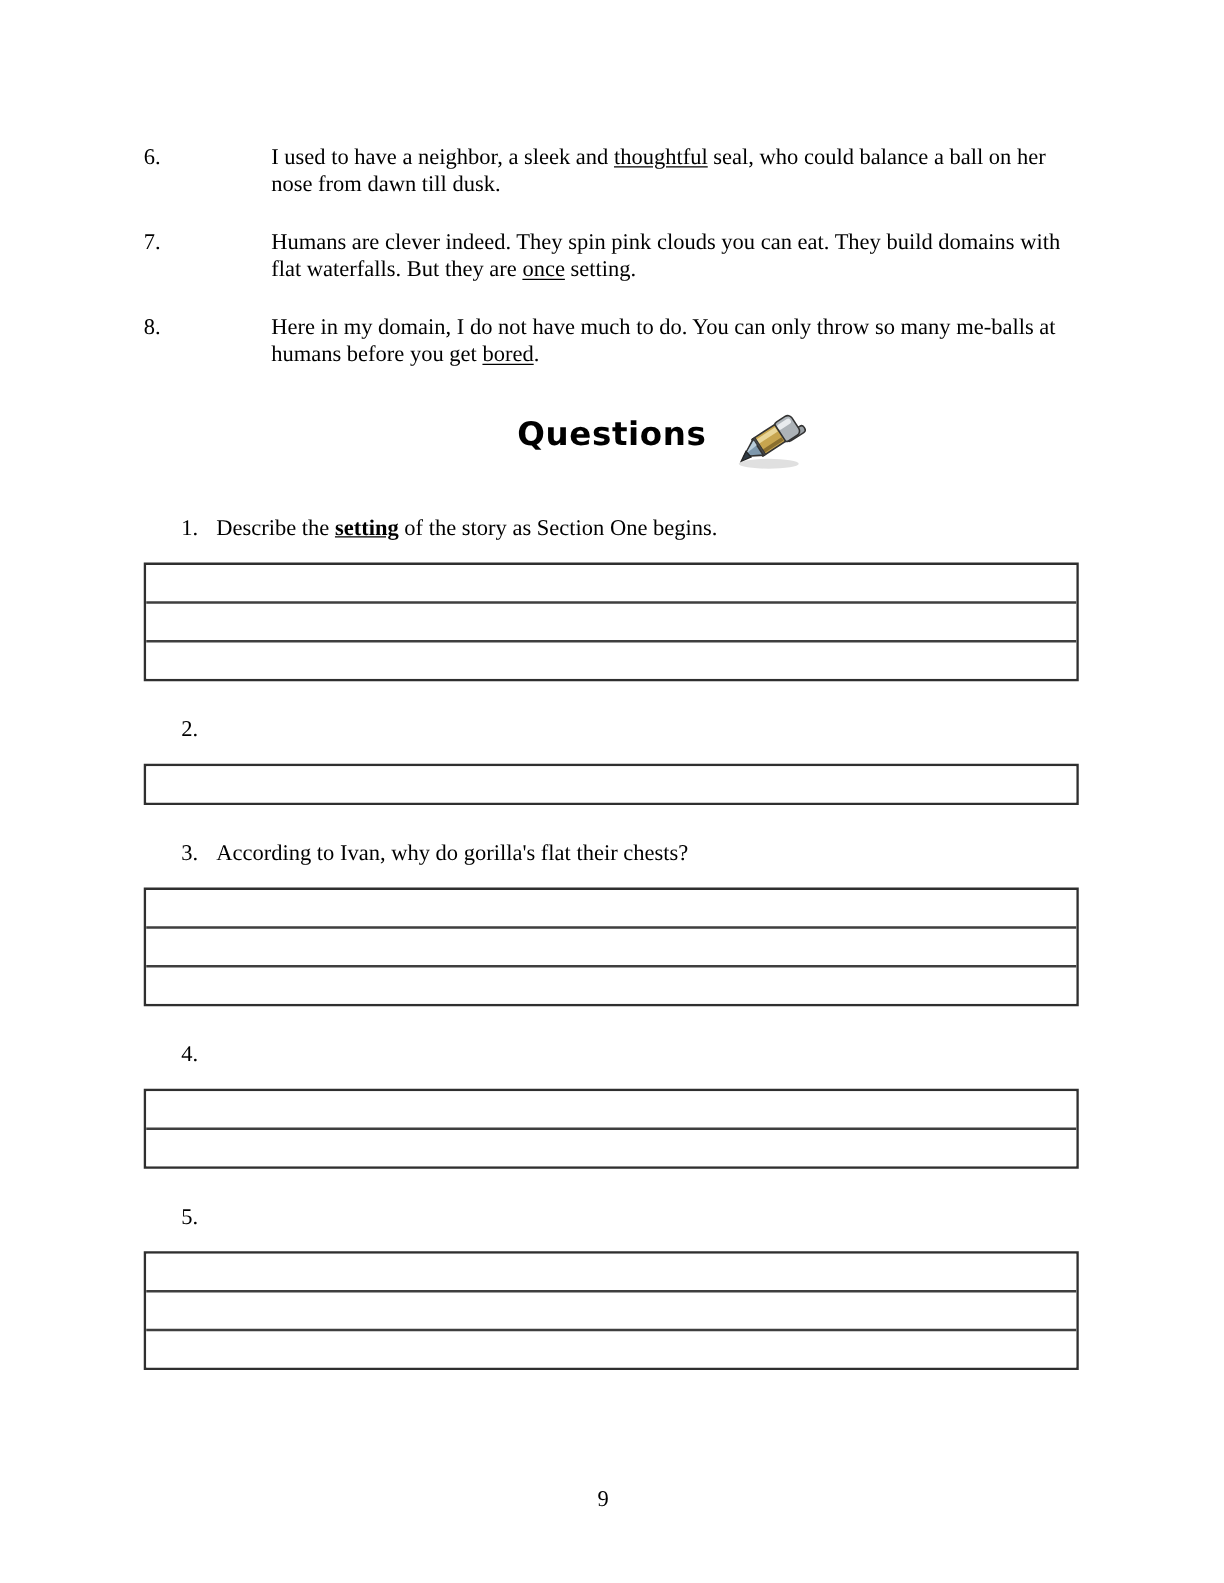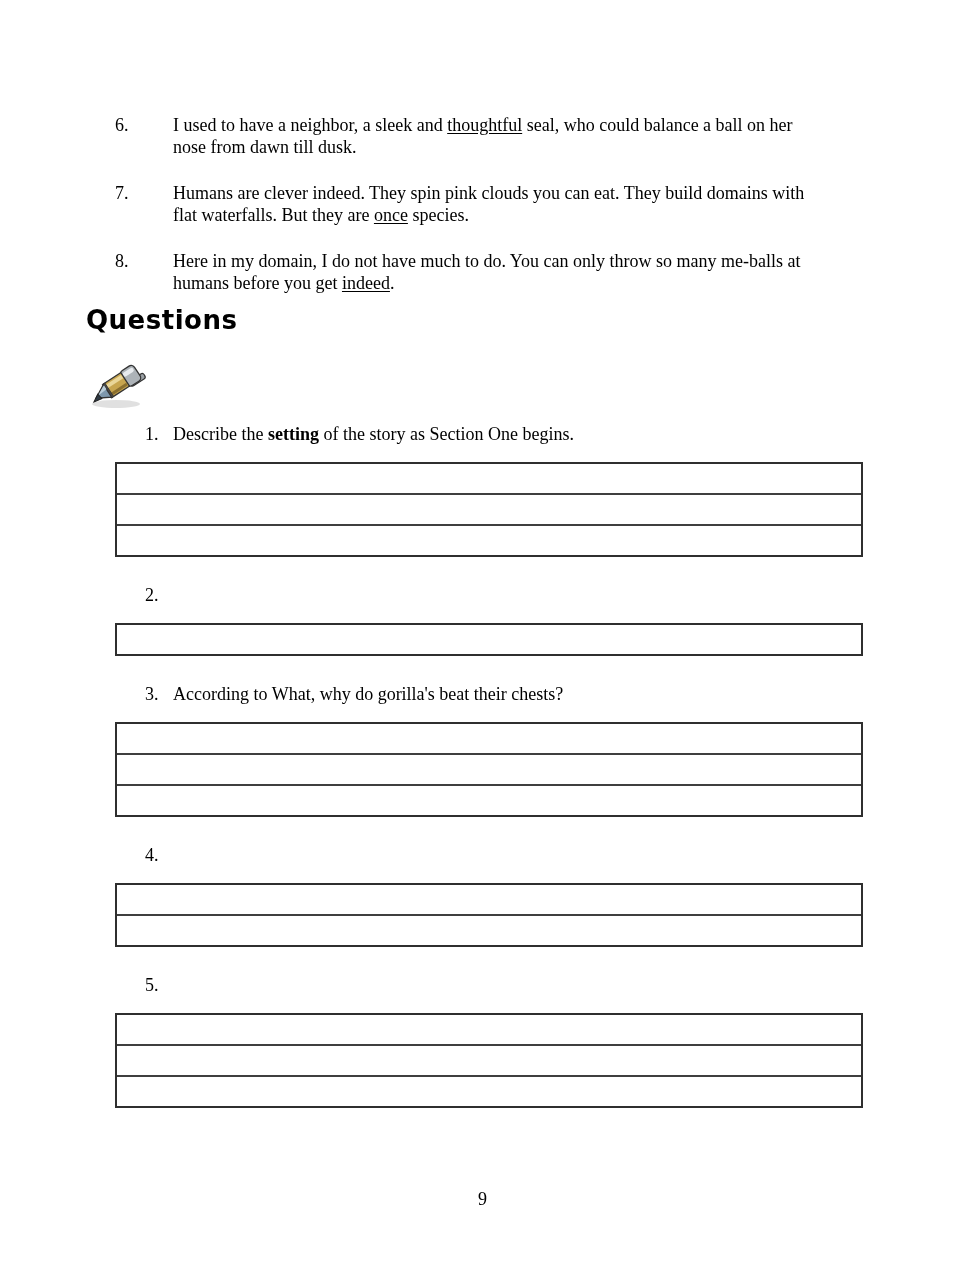--- a/index.html
+++ b/index.html
@@ -25,35 +25,35 @@
     display: flex;
     margin: 0 0 24px 115px;
   }
   .passage-item .num {
     width: 58px;
     flex-shrink: 0;
   }
   .passage-item .text {
     width: 700px;
     white-space: pre-line;
+    margin-left: 44px;
   }
   .uword {
     text-decoration: underline;
     text-underline-offset: 2px;
   }
   
   .heading-row {
     display: flex;
     justify-content: center;
-    align-items: flex-start;
+    align-items: center;
     gap: 20px;
     padding-left: 86px; 
-    margin-top: 44px;
+    margin-top: 32px;
     height: 44px;
-    flex-direction: column;
   }
   .heading-title {
     font-family: "DejaVu Sans", sans-serif;
     font-weight: bold;
     font-size: 26px;
     letter-spacing: 0.5px;
   }
   .heading-icon {
     transform: translateY(6px);
   }
@@ -64,21 +64,21 @@
     margin-top: 0;
   }
   .question .qnum {
     width: 28px;
     flex-shrink: 0;
   }
   .question .qtext {
     width: 700px;
   }
   .q-first { margin-top: 41px; }
-  .bword { font-weight: bold; }
+  .bword { font-weight: bold; text-decoration: underline; }
   
   .answer-box {
     width: 744px;
     margin: 17px 0 27px 115px;
     border: 2px solid #2f2f2f;
   }
   .answer-row {
     height: 29px;
     border-top: 2px solid #3f3f3f;
     background: #ffffff;
@@ -103,27 +103,27 @@
 
   <div class="passage-item">
     <div class="num">6.</div>
     <div class="text"><span>I used to have a neighbor, a sleek and </span><span class="uword">thoughtful</span><span> seal, who could balance a ball on her
 nose from dawn till dusk.</span></div>
   </div>
 
   <div class="passage-item">
     <div class="num">7.</div>
     <div class="text"><span>Humans are clever indeed. They spin pink clouds you can eat. They build domains with
-flat waterfalls. But they are </span><span class="uword">once</span><span> species.</span></div>
+flat waterfalls. But they are </span><span class="uword">once</span><span> setting.</span></div>
   </div>
 
   <div class="passage-item">
     <div class="num">8.</div>
     <div class="text"><span>Here in my domain, I do not have much to do. You can only throw so many me-balls at
-humans before you get </span><span class="uword">indeed</span><span>.</span></div>
+humans before you get </span><span class="uword">bored</span><span>.</span></div>
   </div>
 
   <div class="heading-row">
     <span class="heading-title">Questions</span>
     <span class="heading-icon">
       <svg width="66" height="56" viewBox="0 0 66 56">
         <ellipse cx="30" cy="47" rx="24" ry="4" fill="#000000" opacity="0.12"></ellipse>
         <g transform="rotate(-33 32 27)">
 
           <rect x="42" y="31" width="17" height="6" rx="2.5" fill="#9aa0a5" stroke="#333333" stroke-width="1.2"></rect>
@@ -158,21 +158,21 @@
 
   <div class="question">
     <div class="qnum">2.</div>
   </div>
   <div class="answer-box">
       <div class="answer-row"></div>
     </div>
 
   <div class="question">
     <div class="qnum">3.</div>
-    <div class="qtext"><span>According to What, why do gorilla's beat their chests?</span><span class="bword"></span><span></span></div>
+    <div class="qtext"><span>According to Ivan, why do gorilla's flat their chests?</span><span class="bword"></span><span></span></div>
   </div>
   <div class="answer-box">
       <div class="answer-row"></div>
       <div class="answer-row"></div>
       <div class="answer-row"></div>
     </div>
 
   <div class="question">
     <div class="qnum">4.</div>
   </div>

